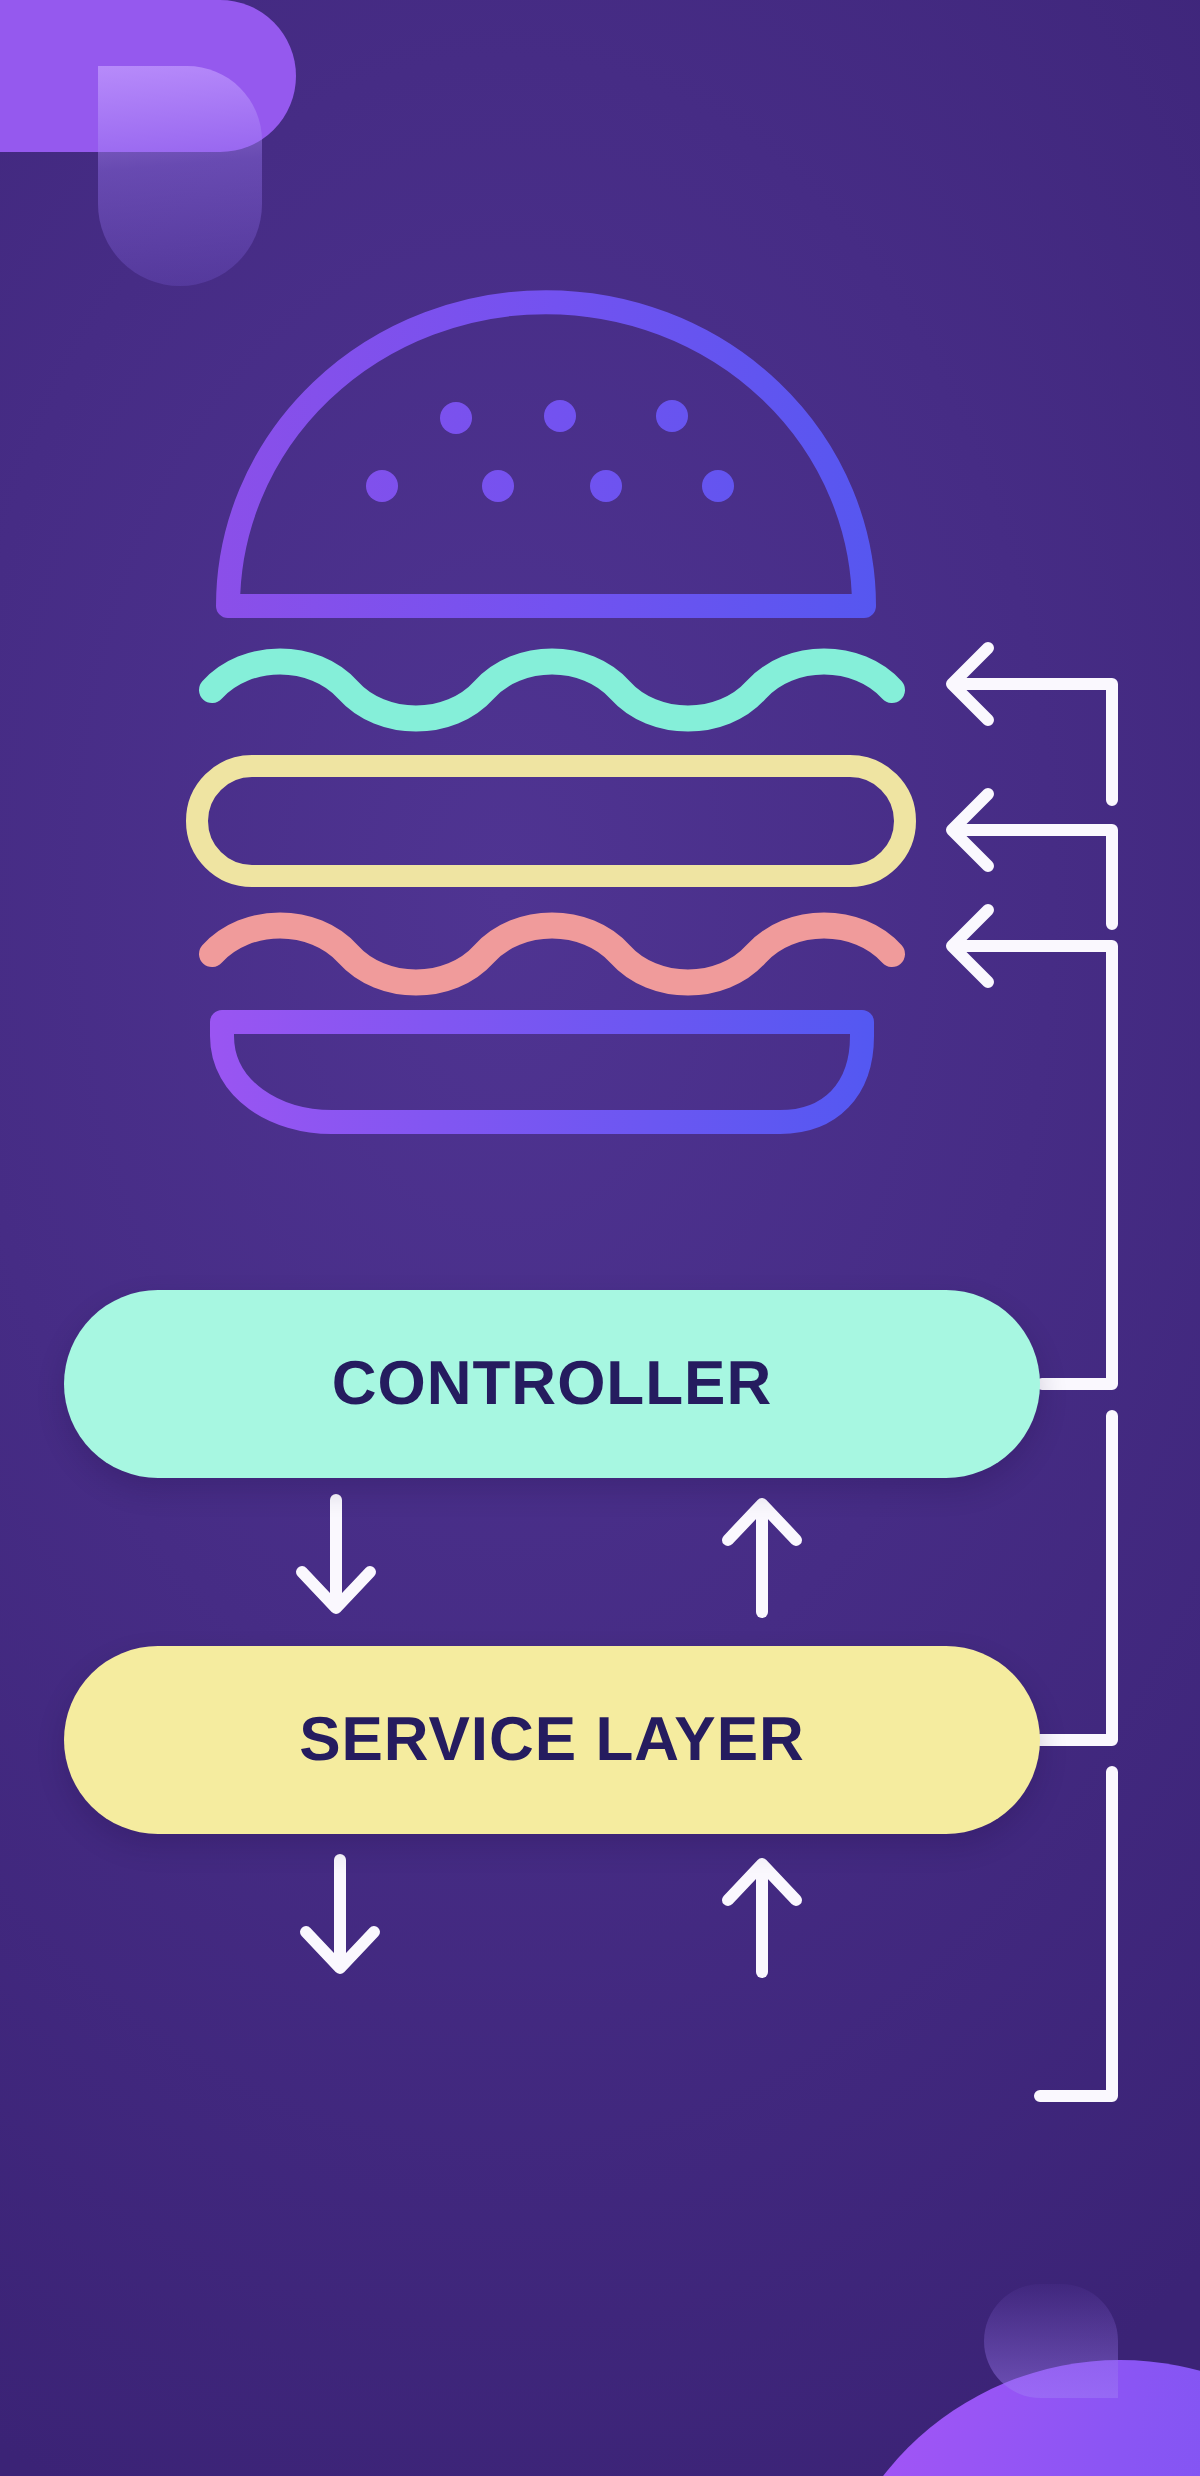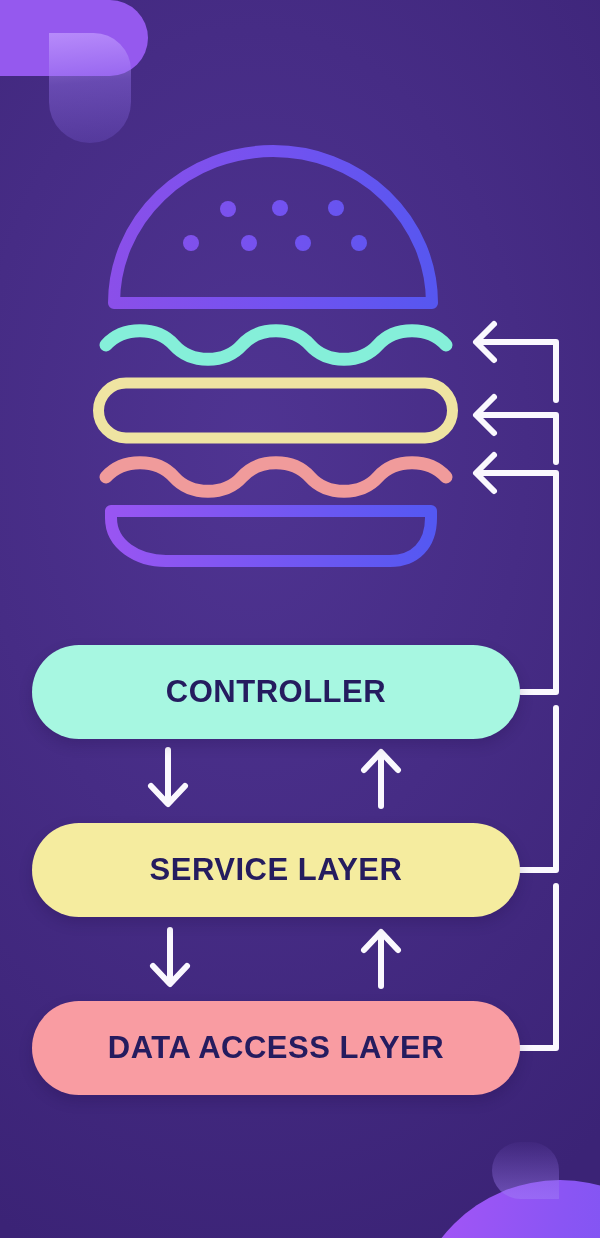--- a/index.html
+++ b/index.html
@@ -134,17 +134,14 @@
       </g>
     </g>
   </svg>
 
   <div class="pill pill-controller">
     <span class="pill-label">CONTROLLER</span>
   </div>
   <div class="pill pill-service">
     <span class="pill-label">SERVICE LAYER</span>
   </div>
-  <div class="pill pill-data">
-    <span class="pill-label">DATA ACCESS LAYER</span>
-  </div>
 
 </div>
 
 </body></html>

